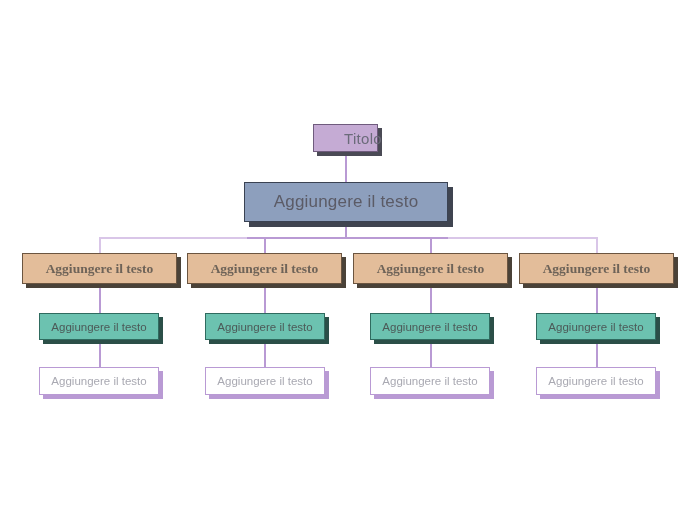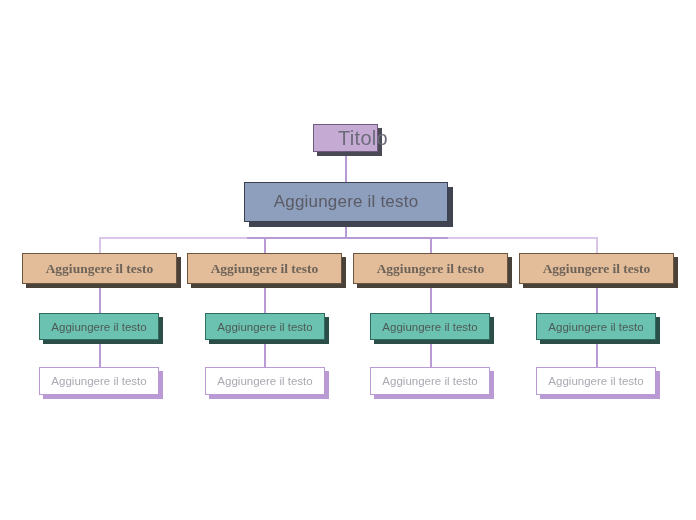--- a/index.html
+++ b/index.html
@@ -35,21 +35,21 @@
     justify-content: center;
     text-align: center;
     white-space: nowrap;
   }
 
   
   .n-title {
     background: #c5abd4;
     border: 1px solid #6f5b7d;
     color: #6b6b7a;
-    font-size: 20px;
+    font-size: 15px;
     letter-spacing: 0.3px;
     box-shadow: 4px 4px 0 0 #4a4a55;
     padding-left: 35px;
   }
 
   
   .n-blue {
     background: #8d9fbd;
     border: 1px solid #3a4252;
     color: #5b5b66;

